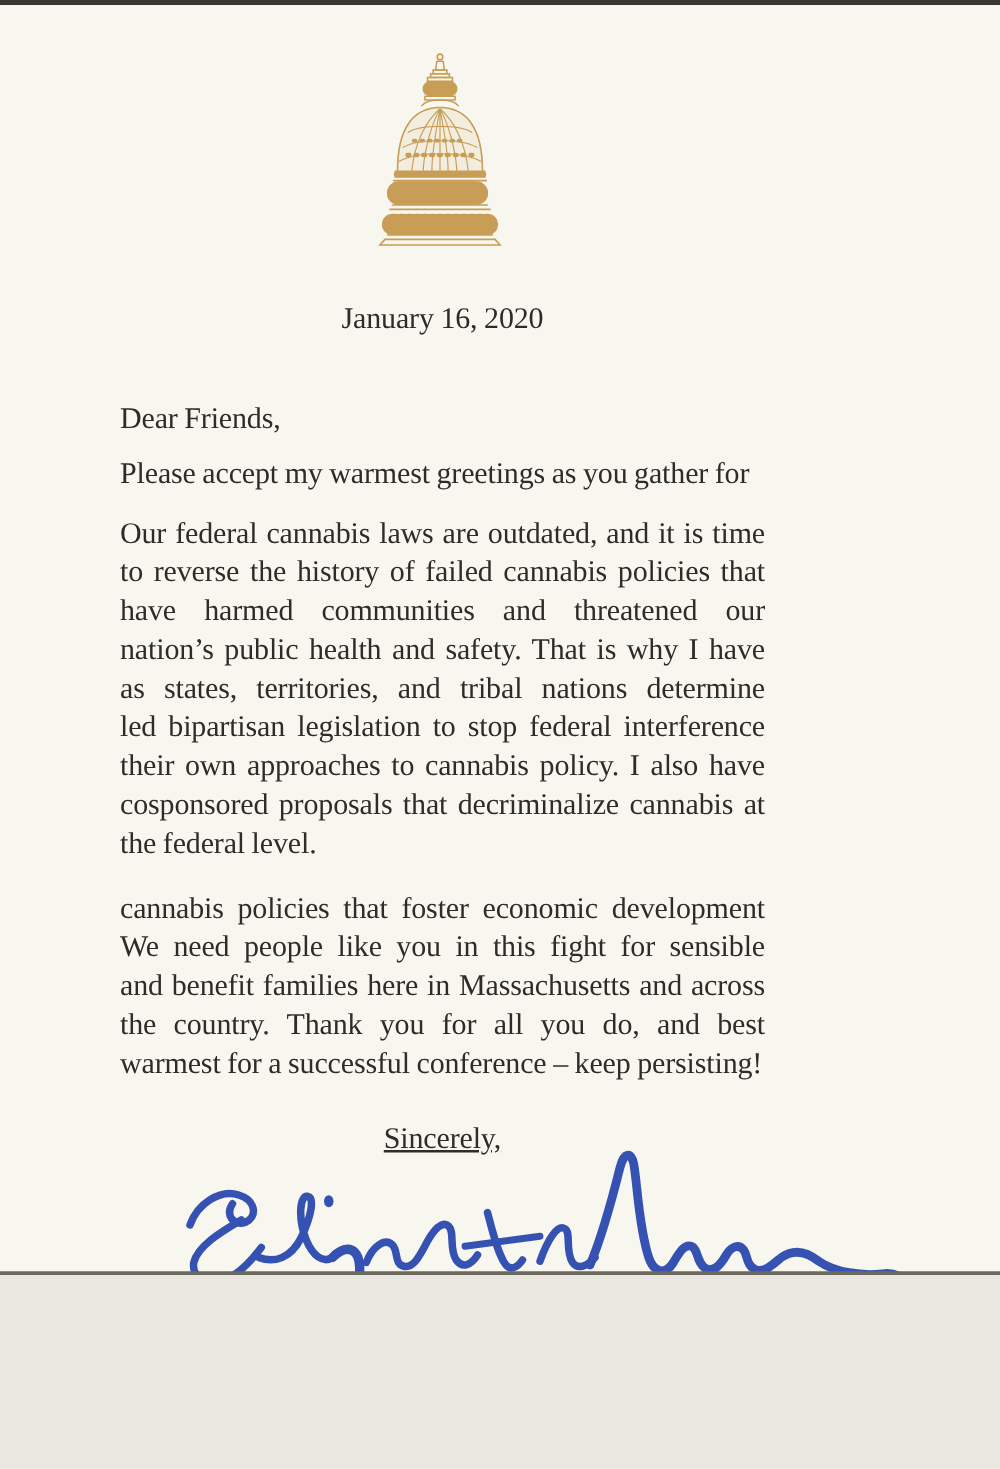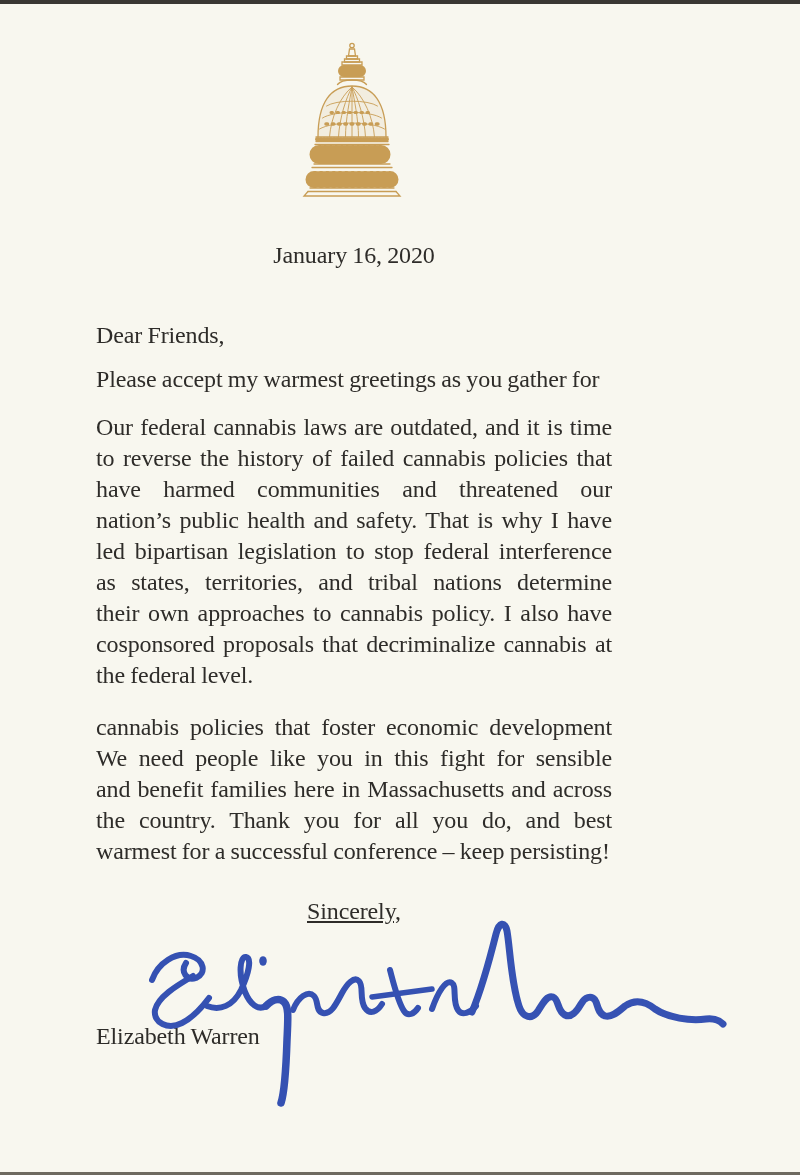--- a/index.html
+++ b/index.html
@@ -1,17 +1,17 @@
 <!DOCTYPE html>
 <html><head>
 <meta charset="utf-8">
 <style>
   html,body{margin:0;padding:0;background:#e9e7e0;}
   .page{
-    position:relative;width:800px;height:1175px;margin:0 auto;
+    position:relative;width:800px;height:1020px;margin:0 auto;
     background:#f8f7ef;overflow:hidden;
     font-family:"Liberation Serif", serif;color:#2e2c29;
   }
   .edge-top{position:absolute;top:0;left:0;right:0;height:4px;background:#3a3733;}
   .edge-bottom{position:absolute;bottom:0;left:0;right:0;height:3px;background:#6e6a60;}
   .emblem{position:absolute;left:293px;top:40px;}
   .sig{position:absolute;left:140px;top:916px;}
   .content{
     position:absolute;left:96px;top:0;width:516px;padding-top:240px;
     font-size:24px;line-height:31px;letter-spacing:-0.12px;word-spacing:-0.6px;
@@ -65,22 +65,22 @@
 
     <div class="para p1">
         <div class="line">Please accept my warmest greetings as you gather for</div>
       </div>
 
     <div class="para p2">
         <div class="line">Our federal cannabis laws are outdated, and it is time</div>
         <div class="line">to reverse the history of failed cannabis policies that</div>
         <div class="line">have harmed communities and threatened our</div>
         <div class="line">nation’s public health and safety. That is why I have</div>
+        <div class="line">as states, territories, and tribal nations determine</div>
         <div class="line">led bipartisan legislation to stop federal interference</div>
-        <div class="line">as states, territories, and tribal nations determine</div>
         <div class="line">their own approaches to cannabis policy. I also have</div>
         <div class="line">cosponsored proposals that decriminalize cannabis at</div>
         <div class="line">the federal level.</div>
       </div>
 
     <div class="para p3">
         <div class="line">cannabis policies that foster economic development</div>
         <div class="line">We need people like you in this fight for sensible</div>
         <div class="line">and benefit families here in Massachusetts and across</div>
         <div class="line">the country. Thank you for all you do, and best</div>

